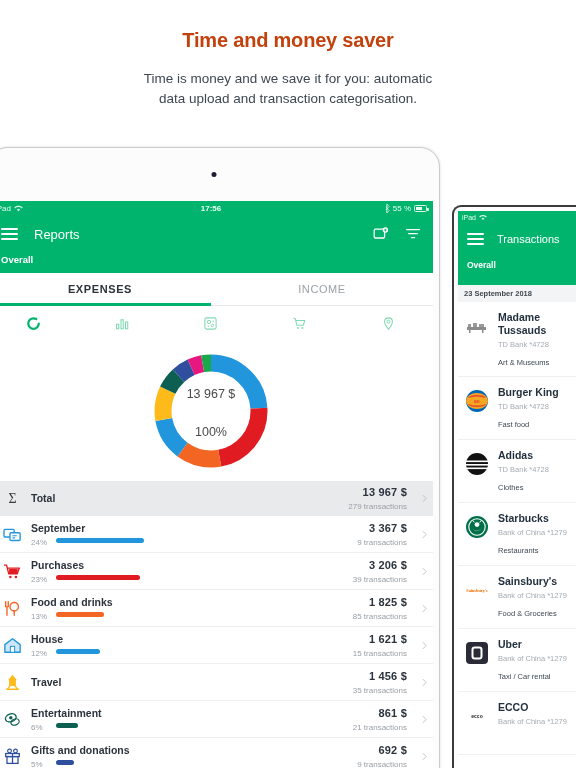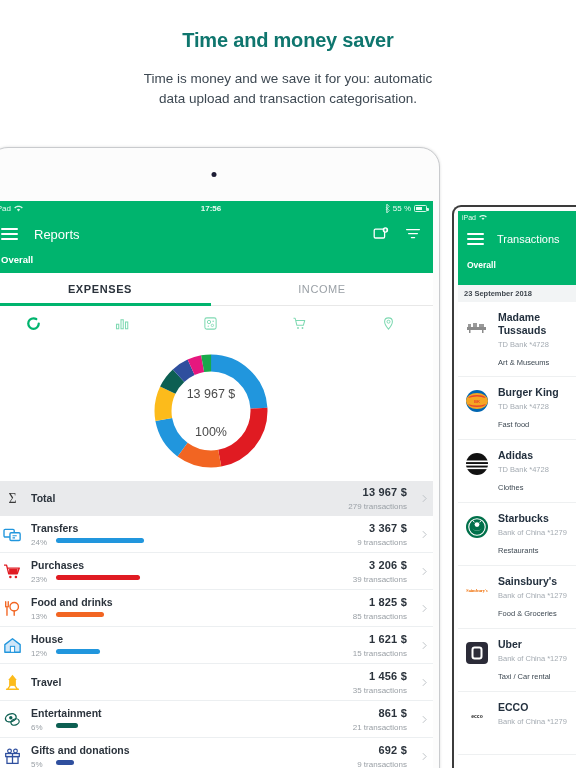--- a/index.html
+++ b/index.html
@@ -7,21 +7,21 @@
     width: 576px; height: 768px;
     background: #ffffff;
     font-family: "Liberation Sans", sans-serif;
     overflow: hidden;
   }
   #root { position: relative; width: 576px; height: 768px; background: #fff; }
 
   
   .promo { position: absolute; left: 0; top: 0; width: 576px; text-align: center; }
   .promo-title {
-    font-size: 20px; font-weight: bold; color: #0f766e;
+    font-size: 20px; font-weight: bold; color: #c2410c;
     letter-spacing: -0.2px; margin-top: 29px;
   }
   .promo-sub {
     font-size: 13.5px; color: #3d4852; line-height: 20px;
     margin-top: 17px; width: 300px; margin-left: auto; margin-right: auto;
   }
 
   
   .tablet {
     position: absolute; left: -12px; top: 147px;
@@ -411,21 +411,21 @@
 
         <div class="row">
           <div class="row-icon">
             <svg width="19" height="17" viewBox="0 0 22 20">
                 <rect x="1" y="4" width="12" height="9" rx="1.4" fill="none" stroke="#2196dd" stroke-width="1.6"></rect>
                 <rect x="8" y="8" width="12" height="9" rx="1.4" fill="#fff" stroke="#2196dd" stroke-width="1.6"></rect>
                 <path d="M11 11.5h5M11 14h3" stroke="#2196dd" stroke-width="1.3"></path>
               </svg>
           </div>
           <div class="row-main">
-            <div class="row-name">Transfers</div>
+            <div class="row-name">September</div>
             <div class="row-meter">
               <span class="row-pct">24%</span>
               <span class="bar" style="width:88px;background:#2196dd;"></span>
             </div>
           </div>
           <div class="row-right">
             <div class="row-amt">3 367 $</div>
             <div class="row-tx">9 transactions</div>
           </div>
           <svg class="chev" viewBox="0 0 6 10">

